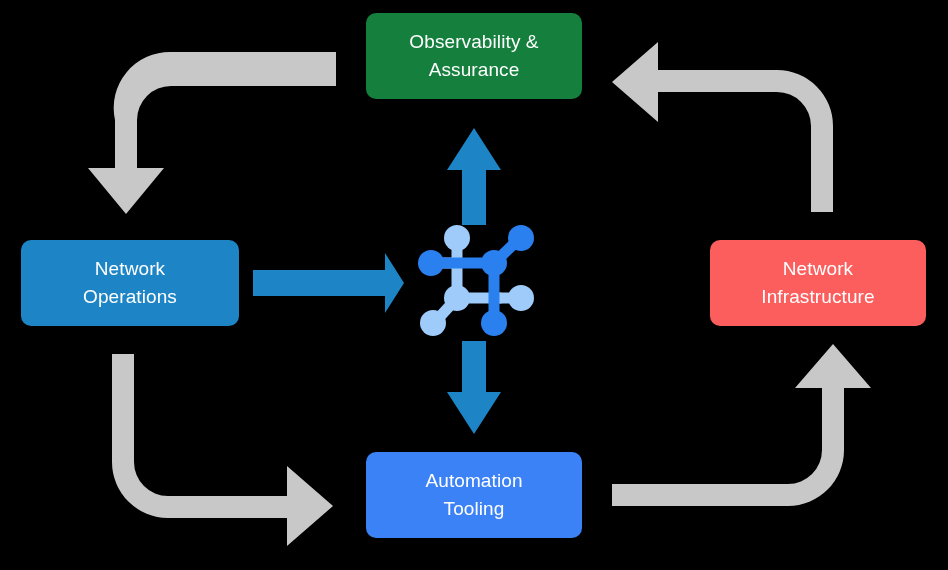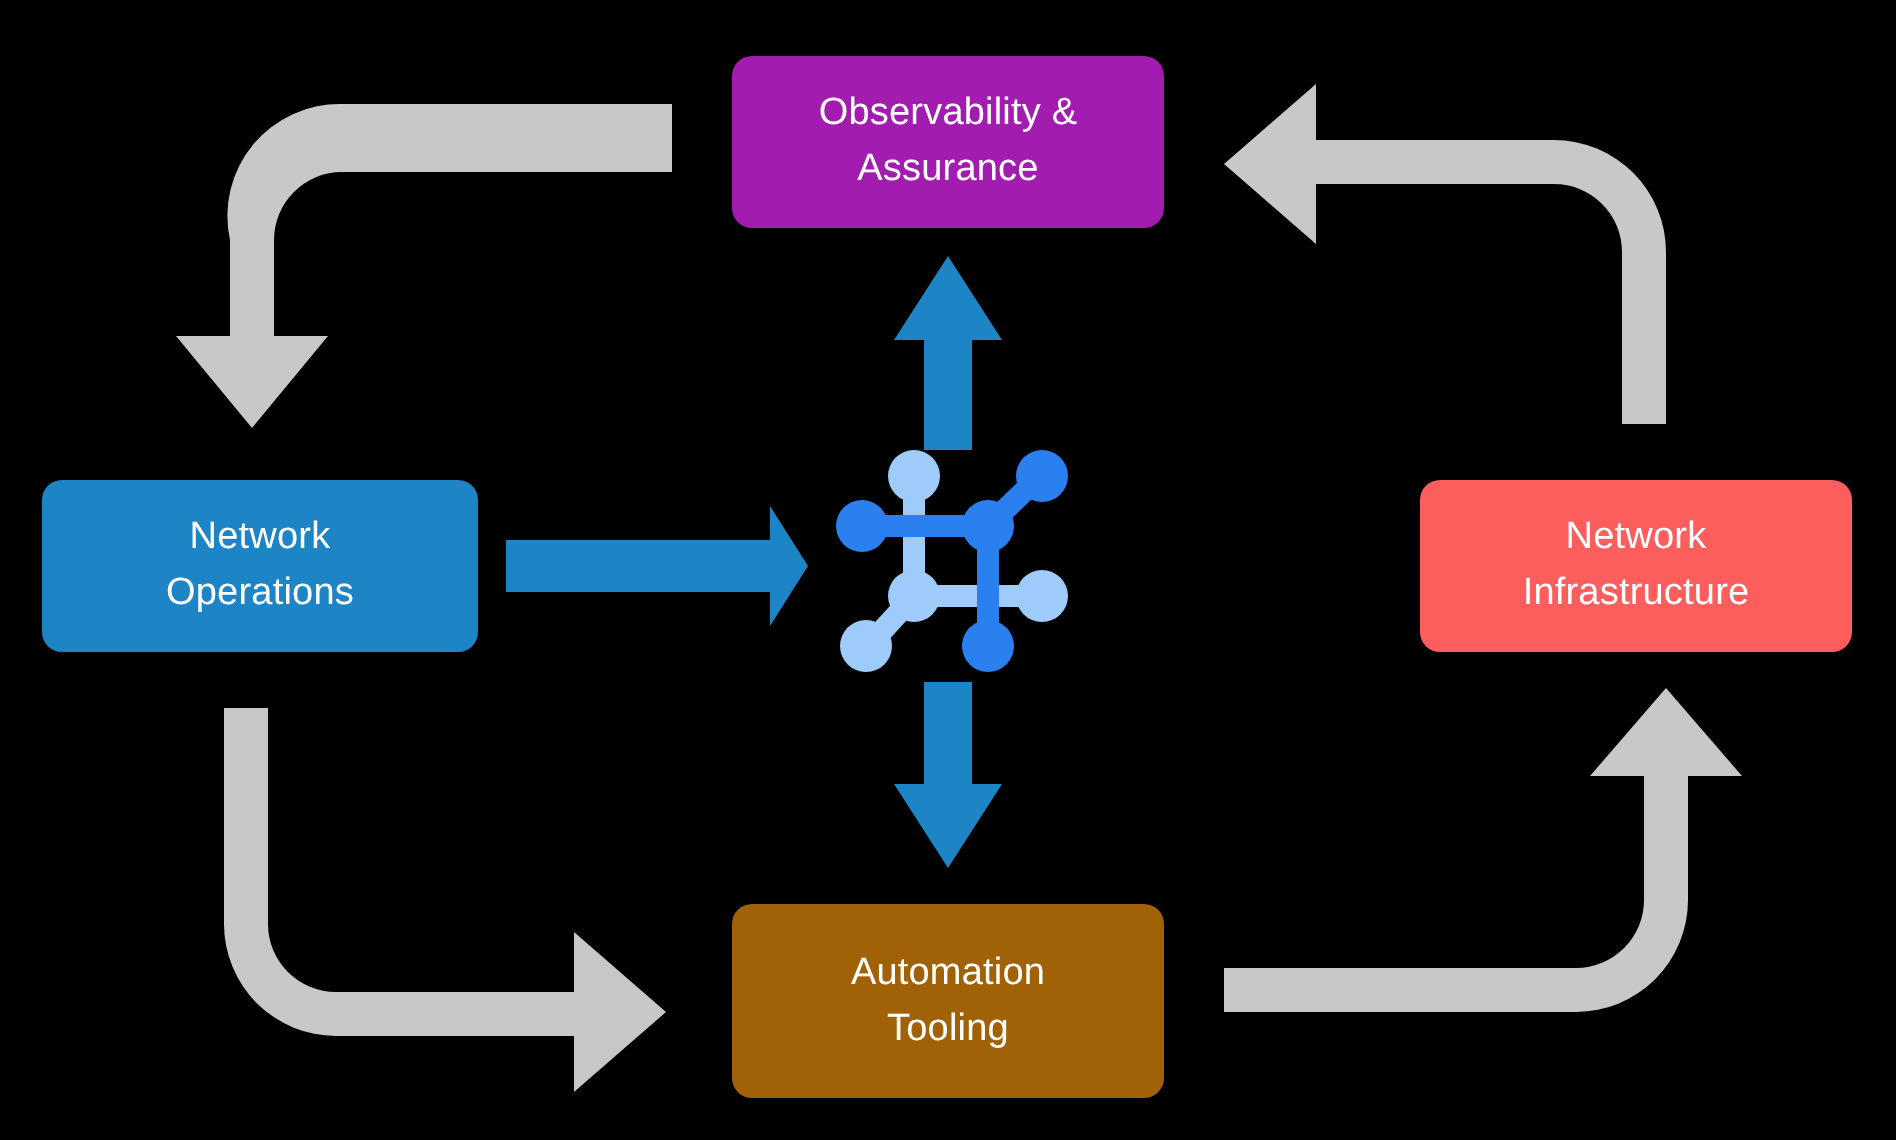--- a/index.html
+++ b/index.html
@@ -25,24 +25,24 @@
   }
   .node-label {
     color: #ffffff;
     font-size: 19px;
     line-height: 28px;
     text-align: center;
     font-family: "Liberation Sans", sans-serif;
     letter-spacing: 0.1px;
     white-space: pre-line;
   }
-  #box-observability { left: 366px; top: 28px;  width: 216px; height: 86px; background: #a21caf; }
+  #box-observability { left: 366px; top: 13px;  width: 216px; height: 86px; background: #15803d; }
   #box-operations    { left: 21px;  top: 240px; width: 218px; height: 86px; background: #1D85C6; }
   #box-infrastructure{ left: 710px; top: 240px; width: 216px; height: 86px; background: #FC5D5D; }
-  #box-automation    { left: 366px; top: 452px; width: 216px; height: 97px; background: #a16207; }
+  #box-automation    { left: 366px; top: 452px; width: 216px; height: 86px; background: #3b82f6; }
 
   .svg-layer {
     position: absolute;
     left: 0;
     top: 0;
     width: 948px;
     height: 570px;
     pointer-events: none;
   }
 </style>

